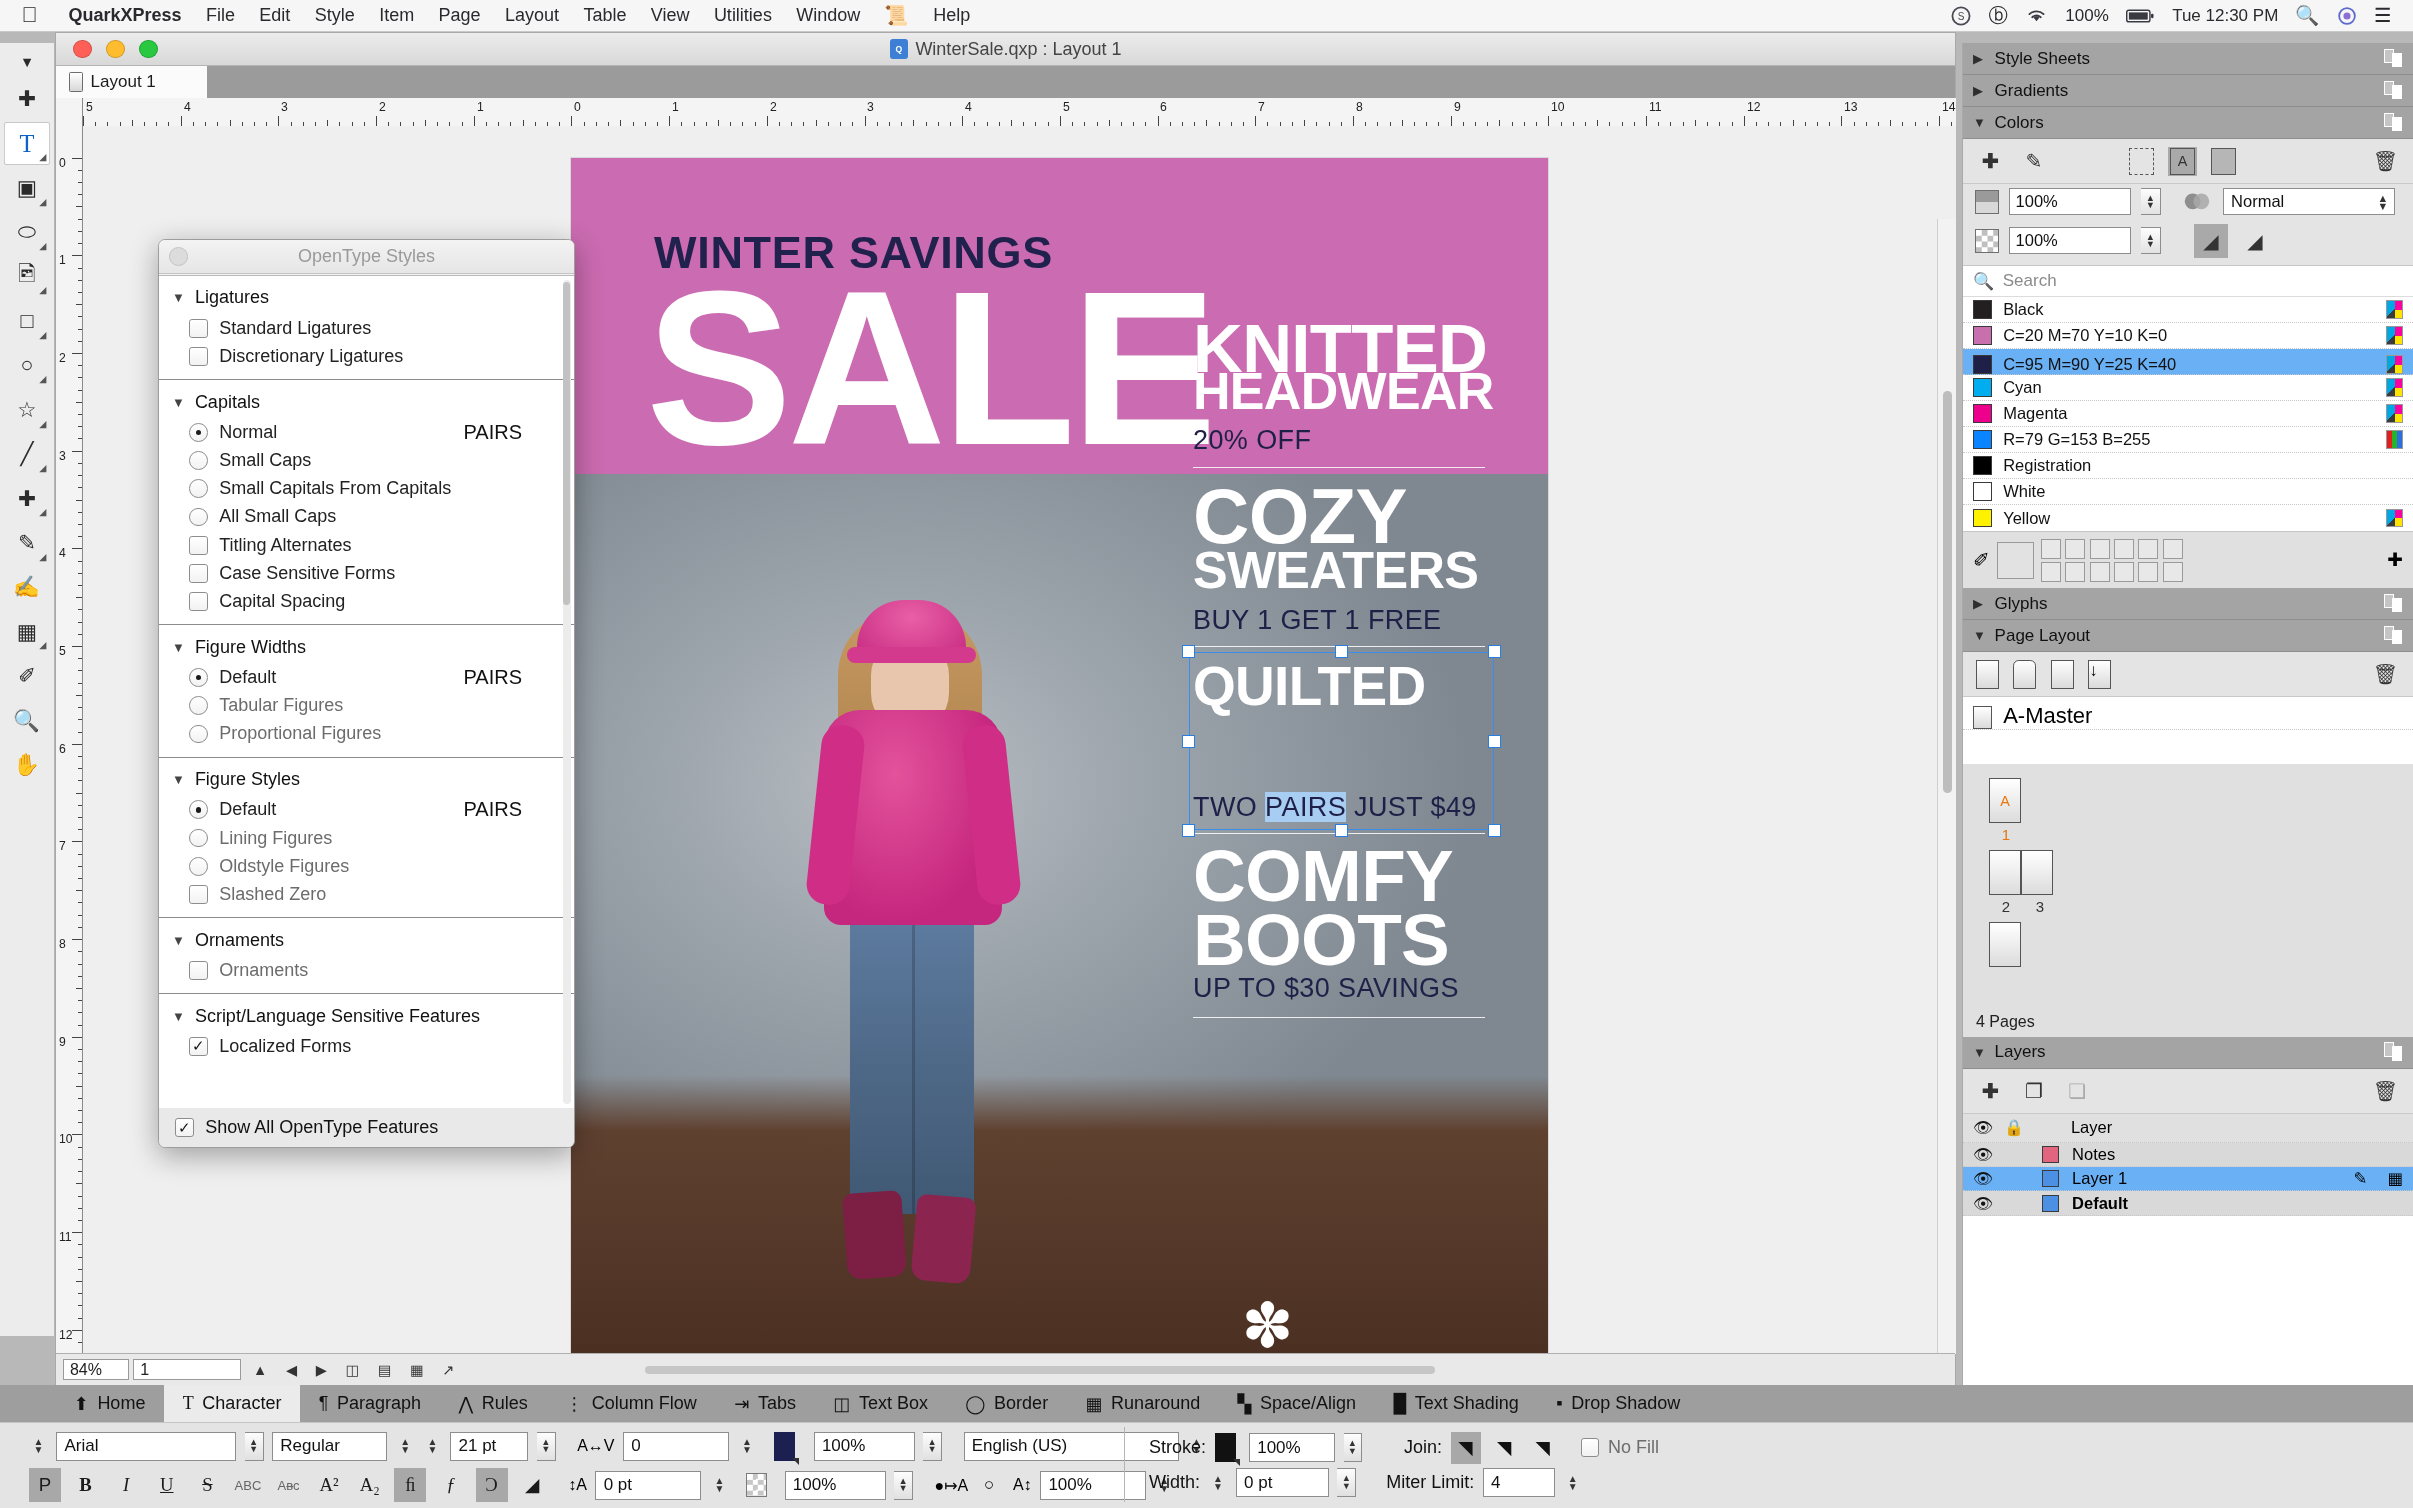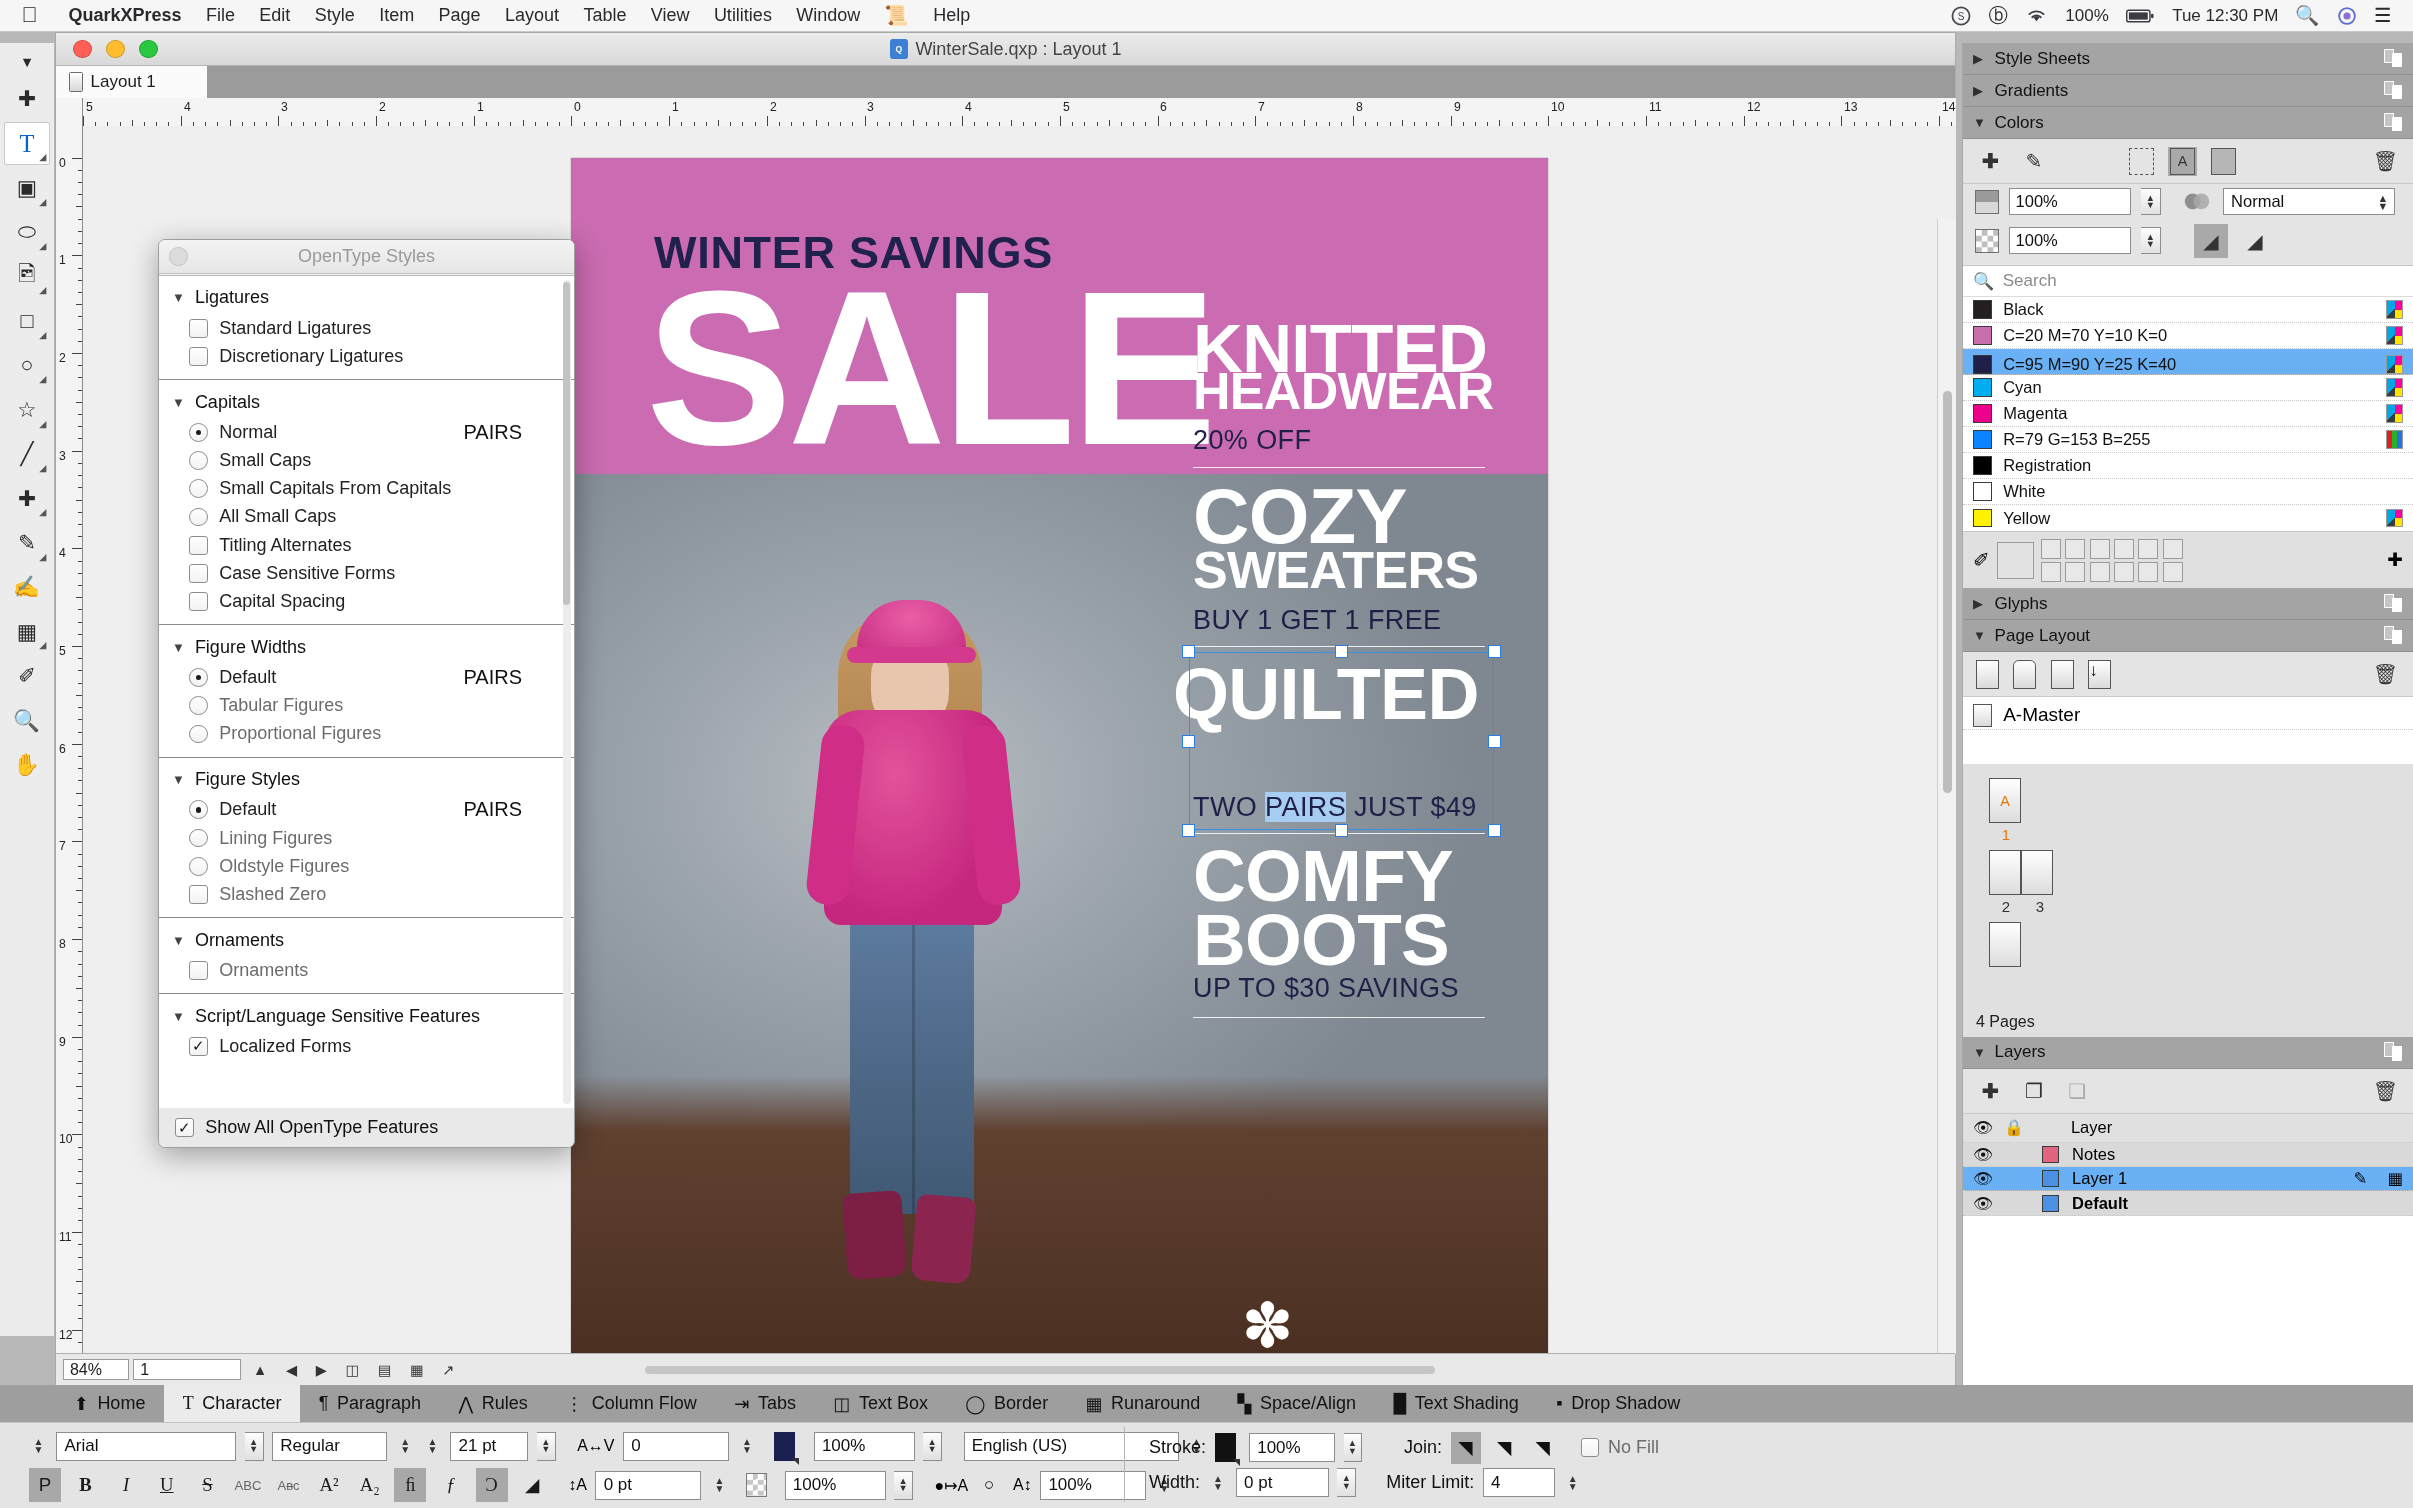--- a/index.html
+++ b/index.html
@@ -161,21 +161,21 @@
           position:relative; overflow:hidden; border:0.7px solid #999;}
   .cmyk:before{content:"";position:absolute;right:0;top:0;width:50%;height:50%;background:#ff00a0;}
   .cmyk:after{content:"";position:absolute;right:0;bottom:0;width:50%;height:50%;background:#ffe400;}
   .rgbsw { margin-left:auto; width:17px; height:18.7px; flex:none; border:0.7px solid #999;
            background:linear-gradient(90deg,#e02020 0 33%, #27b327 33% 66%, #2b6fe0 66% 100%);}
   .dropzone { height:57px; background:#e0e0e0; display:flex; align-items:center; gap:7.2px; padding:0 10px; border-top:0.7px solid #c6c6c6;}
   .dzbox { width:20px;height:20px;border:0.7px solid #9a9a9a;background:#e8e8e8;}
   .dzbig { width:37px;height:37px;border:0.7px solid #9a9a9a;background:#e2e2e2;}
   .plpage { width:23px;height:29px;border:0.7px solid #555;background:linear-gradient(#fff,#dadada);}
   .plist { background:#fff; padding:4.3px 0; }
-  .plrow { height:29px; display:flex; align-items:center; gap:11.5px; padding:0 10px; font-size:19px;
+  .plrow { height:29px; display:flex; align-items:flex-end; gap:11.5px; padding:0 10px; font-size:22px;
            border-bottom:0.7px dotted #c8c8c8;}
   #pagethumbs { background:#e0e0e0; height:273px; position:relative; padding:14.4px 0 0 26px;}
   .thumb1 { width:32px;height:45px;border:1.4px solid #555;background:linear-gradient(#fff,#dcdcdc); position:relative;}
   .thumb1 .a { position:absolute; left:0; right:0; top:14.4px; text-align:center; color:#e8760c; font-size:14.4px;}
   .tlabel { color:#e8760c; font-size:15px; text-align:center; width:34px; margin-top:2.9px;}
   .tlabel.gray { color:#333; }
   .spread { display:flex; }
   #pagecount { position:absolute; left:13px; bottom:5.7px; font-size:16px; color:#222; }
   .lrow { height:24.4px; display:flex; align-items:center; gap:13px; padding:0 10px; font-size:16.5px;
           border-bottom:0.7px dotted #c8c8c8;}
@@ -688,21 +688,21 @@
       <div class="ptxt" style="left:622px; top:159px; font-size:69px;">KNITTED</div>
       <div class="ptxt" style="left:622px; top:210px; font-size:52px;">HEADWEAR</div>
       <div class="psub" style="left:622px; top:267px;">20% OFF</div>
       <div class="prule" style="left:622px; top:309px; width:292px;"></div>
 
       <div class="ptxt" style="left:622px; top:323px; font-size:78px;">COZY</div>
       <div class="ptxt" style="left:622px; top:389px; font-size:52px;">SWEATERS</div>
       <div class="psub" style="left:622px; top:447px;">BUY 1 GET 1 FREE</div>
       <div class="prule" style="left:622px; top:488px; width:292px;"></div>
 
-      <div class="ptxt" style="left:602px; top:503px; font-size:72px;">QUILTED</div>
+      <div class="ptxt" style="left:622px; top:503px; font-size:55px;">QUILTED</div>
       <div class="psub" style="left:622px; top:634px;">
         <span>TWO </span><span style="background:#a8cdf2;">PAIRS</span><span> JUST $49</span>
       </div>
       <div class="prule" style="left:622px; top:675px; width:292px;"></div>
 
       <div class="ptxt" style="left:622px; top:684px; font-size:73px;">COMFY</div>
       <div class="ptxt" style="left:622px; top:748px; font-size:73px;">BOOTS</div>
       <div class="psub" style="left:622px; top:815px;">UP TO $30 SAVINGS</div>
       <div class="prule" style="left:622px; top:859px; width:292px;"></div>
 

